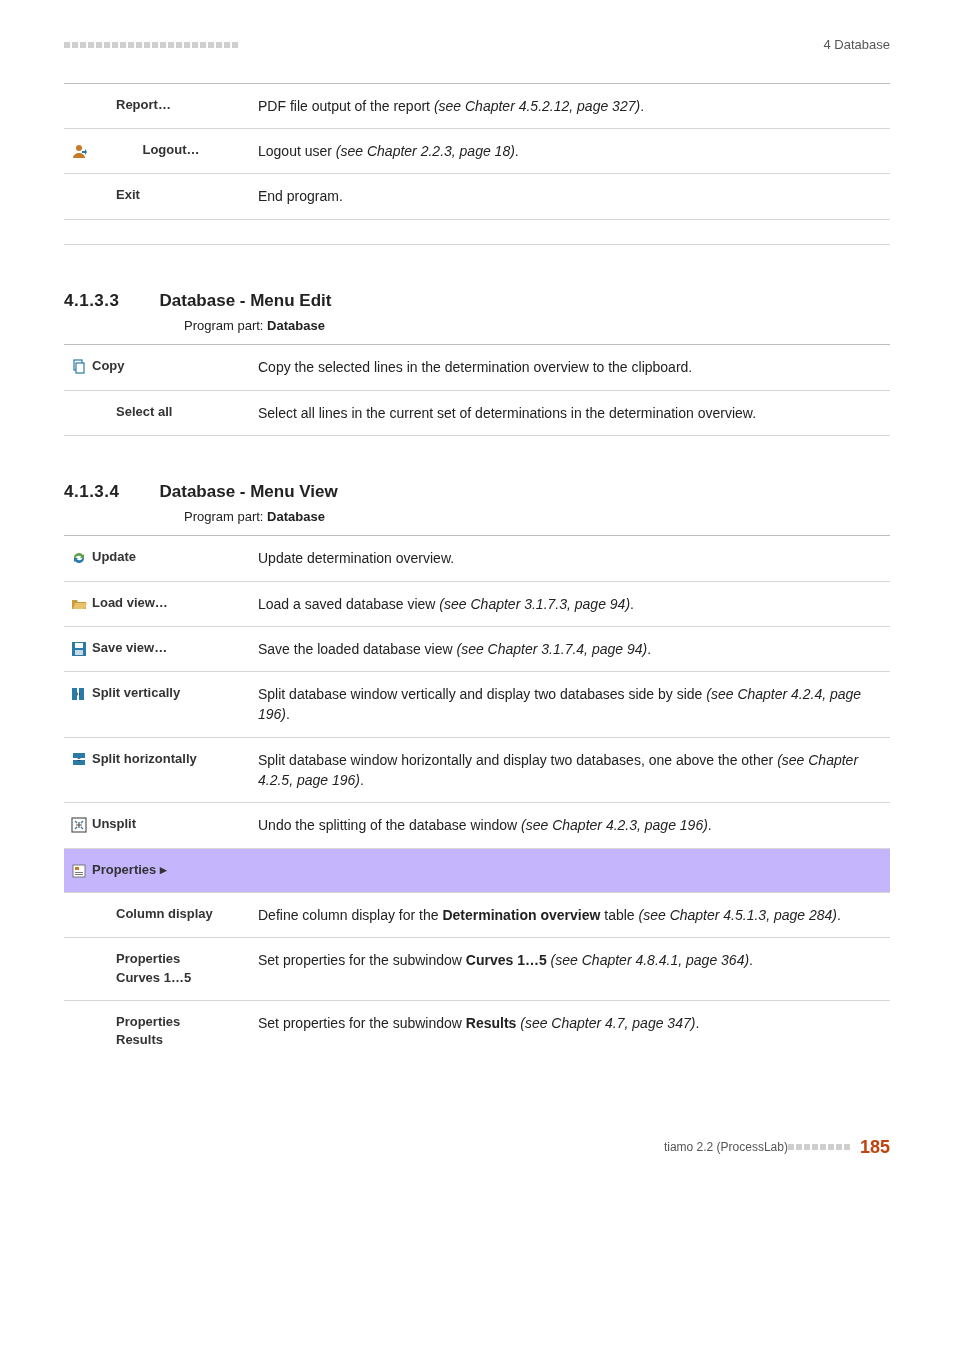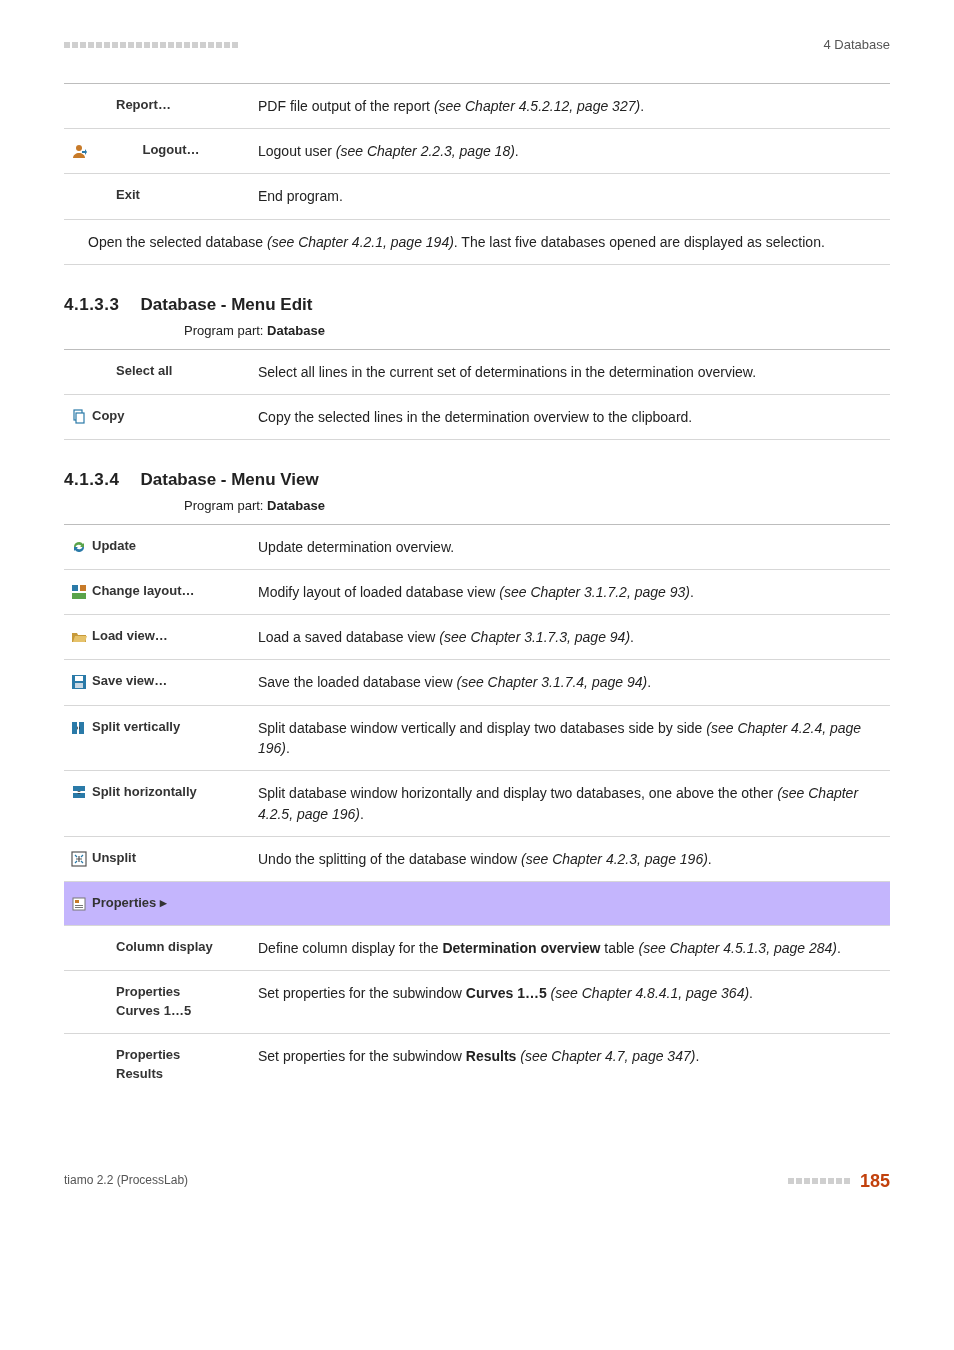--- a/index.html
+++ b/index.html
@@ -44,21 +44,21 @@
   }
   .header-label{
     color:var(--muted);
     font-size:13px;
     text-align:center;
   }
 
   
   .menu-table{
     border-top:1px solid var(--rule-strong);
-    margin-bottom:28px;
+    margin-bottom:44px;
   }
   .menu-row{
     display:flex;
     border-bottom:1px solid var(--rule);
     padding:12px 0 12px 0;
   }
   .menu-row.shaded{
     background:#c4b5fd;
   }
   .menu-row .col-icon{
@@ -85,21 +85,21 @@
     flex:1 1 auto;
     color:var(--text);
     font-size:14px;
   }
   .menu-row em, .italic{font-style:italic;}
   .menu-row strong{font-weight:700;}
 
   
   .section-heading{
     display:flex;
-    gap:21px;
+    gap:40px;
     font-weight:800;
     font-size:17px;
     margin-bottom:4px;
     text-align:center;
   }
   .section-heading .num{
     letter-spacing:0.5px;
   }
   .sub-caption{
     margin-left:120px;
@@ -111,21 +111,21 @@
 
   
   .seg{}
 
   
   .icon-svg{width:16px;height:16px;display:block;margin-top:2px;}
 
   
   .footer{
     display:flex;
-    justify-content:space-between;
+    justify-content:flex-end;
     align-items:center;
     margin-top:72px;
   }
   .footer-left{
     font-size:12px;
     color:var(--muted);
   }
   .footer-right{
     display:flex;
     align-items:center;
@@ -245,47 +245,46 @@
         <div class="col-label" style="white-space: pre-line; text-align: center;">Logout…</div>
         <div class="col-desc"><span class="seg">Logout user </span><em class="seg">(see Chapter 2.2.3, page 18)</em><span class="seg">.</span></div>
       </div>
       <div class="menu-row indent">
         <div class="col-icon"></div>
         <div class="col-label" style="white-space: pre-line;">Exit</div>
         <div class="col-desc"><span class="seg">End program.</span></div>
       </div>
       <div class="menu-row indent">
         <div class="col-icon"></div>
-        <div class="col-desc"><span class="seg">Open the selected database </span><em class="seg">(see Chapter 4.2.1, page 194)</em><span class="seg">. The last five databases opened are displayed as selection.</span></div>
       </div>
     </div>
 
   <div class="section-heading">
     <span class="num">4.1.3.3</span>
     <span>Database - Menu Edit</span>
   </div>
   <div class="sub-caption">
     <span class="lbl">Program part: </span><span class="val">Database</span>
   </div>
   <div id="tbl-edit" class="menu-table">
+      <div class="menu-row">
+        <div class="col-icon">
+          <span class="col-icon-inner">
+            <svg class="icon-svg">
+              <use href="#ic-copy"></use>
+            </svg>
+          </span>
+        </div>
+        <div class="col-label" style="white-space: pre-line;">Copy</div>
+        <div class="col-desc"><span class="seg">Copy the selected lines in the determination overview to the clipboard.</span></div>
+      </div>
       <div class="menu-row indent">
         <div class="col-icon"></div>
         <div class="col-label" style="white-space: pre-line;">Select all</div>
         <div class="col-desc"><span class="seg">Select all lines in the current set of determinations in the determination overview.</span></div>
-      </div>
-      <div class="menu-row">
-        <div class="col-icon">
-          <span class="col-icon-inner">
-            <svg class="icon-svg">
-              <use href="#ic-copy"></use>
-            </svg>
-          </span>
-        </div>
-        <div class="col-label" style="white-space: pre-line;">Copy</div>
-        <div class="col-desc"><span class="seg">Copy the selected lines in the determination overview to the clipboard.</span></div>
       </div>
     </div>
 
   <div class="section-heading">
     <span class="num">4.1.3.4</span>
     <span>Database - Menu View</span>
   </div>
   <div class="sub-caption">
     <span class="lbl">Program part: </span><span class="val">Database</span>
   </div>
@@ -293,31 +292,20 @@
       <div class="menu-row">
         <div class="col-icon">
           <span class="col-icon-inner">
             <svg class="icon-svg">
               <use href="#ic-refresh"></use>
             </svg>
           </span>
         </div>
         <div class="col-label" style="white-space: pre-line;">Update</div>
         <div class="col-desc"><span class="seg">Update determination overview.</span></div>
-      </div>
-      <div class="menu-row">
-        <div class="col-icon">
-          <span class="col-icon-inner">
-            <svg class="icon-svg">
-              <use href="#ic-layout"></use>
-            </svg>
-          </span>
-        </div>
-        <div class="col-label" style="white-space: pre-line;">Change layout…</div>
-        <div class="col-desc"><span class="seg">Modify layout of loaded database view </span><em class="seg">(see Chapter 3.1.7.2, page 93)</em><span class="seg">.</span></div>
       </div>
       <div class="menu-row">
         <div class="col-icon">
           <span class="col-icon-inner">
             <svg class="icon-svg">
               <use href="#ic-open"></use>
             </svg>
           </span>
         </div>
         <div class="col-label" style="white-space: pre-line;">Load view…</div>

